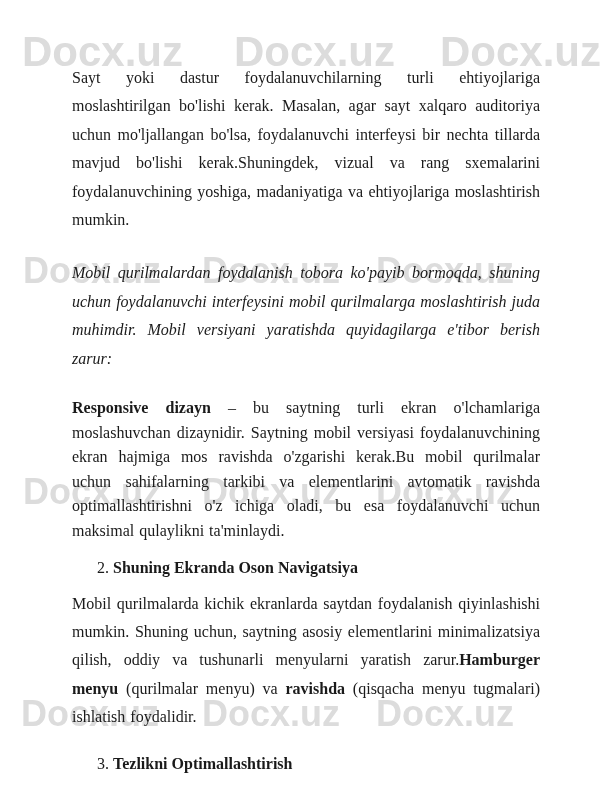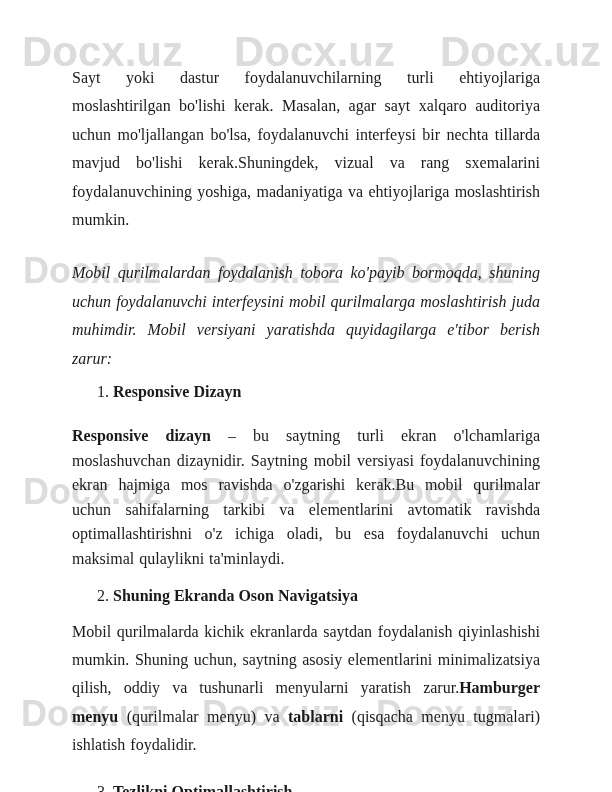--- a/index.html
+++ b/index.html
@@ -100,30 +100,27 @@
     <span class="wm" style="left:376px; top:696px;">Docx.uz</span>
   </div>
 
   <div class="content">
 
     <p class="para p1">Sayt yoki dastur foydalanuvchilarning turli ehtiyojlariga moslashtirilgan bo'lishi kerak. Masalan, agar sayt xalqaro auditoriya uchun mo'ljallangan bo'lsa, foydalanuvchi interfeysi bir nechta tillarda mavjud bo'lishi kerak.Shuningdek, vizual va rang sxemalarini foydalanuvchining yoshiga, madaniyatiga va ehtiyojlariga moslashtirish mumkin.</p>
 
 
     <p class="para p2">Mobil qurilmalardan foydalanish tobora ko'payib bormoqda, shuning uchun foydalanuvchi interfeysini mobil qurilmalarga moslashtirish juda muhimdir. Mobil versiyani yaratishda quyidagilarga e'tibor berish zarur:</p>
 
-    <div class="list-item li1">
-      <span class="num">1.</span><span class="label">Responsive Dizayn</span>
-    </div>
 
     <p class="para p3"><strong>Responsive dizayn</strong><span> – bu saytning turli ekran o'lchamlariga moslashuvchan dizaynidir. Saytning mobil versiyasi foydalanuvchining ekran hajmiga mos ravishda o'zgarishi kerak.Bu mobil qurilmalar uchun sahifalarning tarkibi va elementlarini avtomatik ravishda optimallashtirishni o'z ichiga oladi, bu esa foydalanuvchi uchun maksimal qulaylikni ta'minlaydi.</span></p>
 
     <div class="list-item li2">
       <span class="num">2.</span><span class="label">Shuning Ekranda Oson Navigatsiya</span>
     </div>
 
-    <p class="para p4"><span>Mobil qurilmalarda kichik ekranlarda saytdan foydalanish qiyinlashishi mumkin. Shuning uchun, saytning asosiy elementlarini minimalizatsiya qilish, oddiy va tushunarli menyularni yaratish zarur.</span><strong>Hamburger menyu</strong><span> (qurilmalar menyu) va </span><strong>tablarni</strong><span> (qisqacha menyu tugmalari) ishlatish foydalidir.</span></p>
+    <p class="para p4"><span>Mobil qurilmalarda kichik ekranlarda saytdan foydalanish qiyinlashishi mumkin. Shuning uchun, saytning asosiy elementlarini minimalizatsiya qilish, oddiy va tushunarli menyularni yaratish zarur.</span><strong>Hamburger menyu</strong><span> (qurilmalar menyu) va </span><strong>ravishda</strong><span> (qisqacha menyu tugmalari) ishlatish foydalidir.</span></p>
 
     <div class="list-item li3">
       <span class="num">3.</span><span class="label">Tezlikni Optimallashtirish</span>
     </div>
 
   </div>
 </div>
 
 </body></html>

